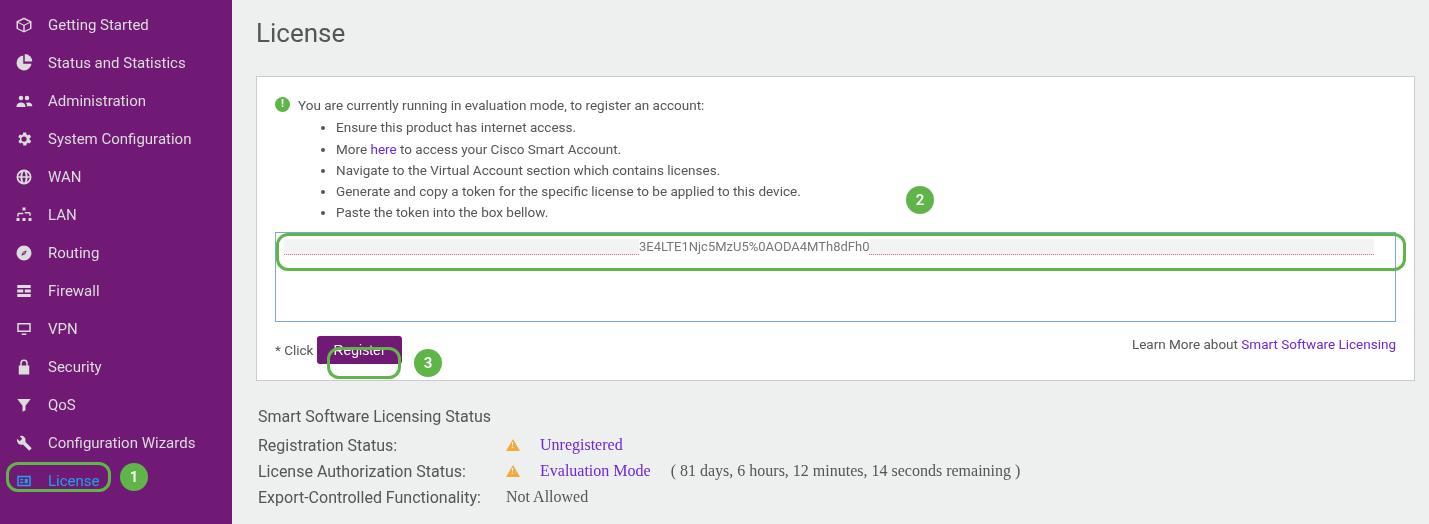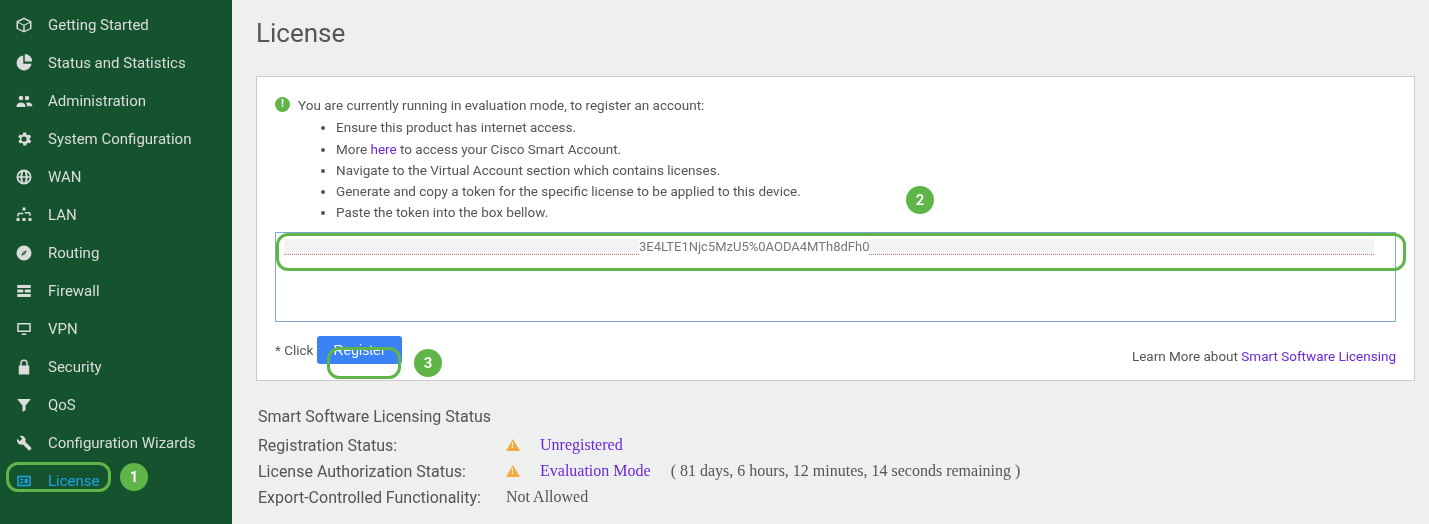--- a/index.html
+++ b/index.html
@@ -10,21 +10,21 @@
     display: flex;
     width: 1429px;
     height: 524px;
     overflow: hidden;
     background: #eeefef;
   }
 
   
   .sidebar {
     width: 232px;
-    background: #14532d;
+    background: #701a75;
     flex-shrink: 0;
     padding-top: 6px;
   }
   .side-item {
     display: flex;
     align-items: center;
     height: 38px;
     padding: 0 14px;
     color: #dcdcdc;
     cursor: pointer;
@@ -128,29 +128,29 @@
     border-bottom: 1px dotted #c97a7a;
   }
   .token-line {
     white-space: nowrap;
     overflow: hidden;
   }
 
   .reg-row {
     margin-top: 14px;
     display: flex;
-    align-items: flex-end;
+    align-items: flex-start;
     justify-content: space-between;
     font-size: 13.5px;
     color: #555;
     position: relative;
   }
   .reg-left { display: flex; align-items: center; gap: 4px; }
   .btn {
-    background: #3b82f6;
+    background: #701a75;
     color: #fff;
     border: none;
     padding: 6px 16px;
     border-radius: 3px;
     font-size: 14px;
     cursor: pointer;
   }
 
   .status-area { margin-top: 26px; padding-left: 2px; }
   .status-title { color: #555; font-size: 16px; margin-bottom: 10px; }

